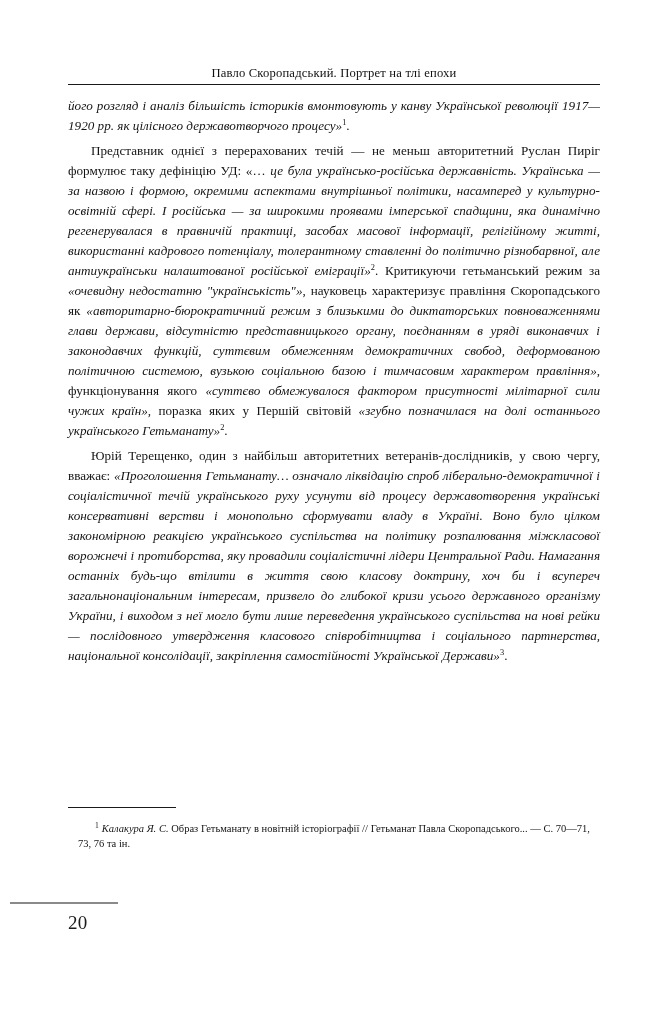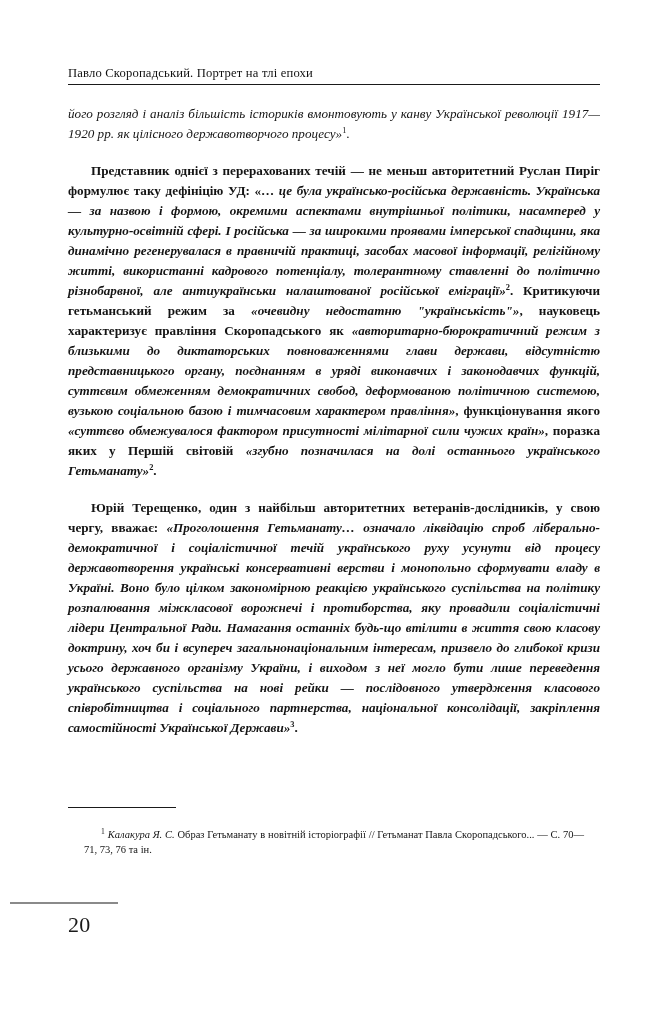--- a/index.html
+++ b/index.html
@@ -29,48 +29,48 @@
     left: 68px;
     top: 66px;
     width: 532px;
   }
   .runhead {
     font-size: 12.6px;
     letter-spacing: 0.18px;
     line-height: 1.2;
     white-space: nowrap;
     color: #111;
+    text-align: center;
   }
   .runhead-rule {
     margin-top: 3px;
     height: 1px;
     background: #1a1a1a;
     width: 100%;
   }
 
   
   .textcol {
     position: absolute;
     left: 68px;
-    top: 104px;
+    top: 96px;
     width: 532px;
   }
 
   p.body {
     margin: 0;
     font-size: 13.15px;
     line-height: 20.0px;
     text-align: justify;
     text-justify: inter-word;
     hyphens: manual;
     color: #141414;
   }
   p.body + p.body {
-    margin-top: 17px;
-    font-weight: bold;
+    margin-top: 5px;
   }
   p.indent {
     text-indent: 23px;
   }
 
   i, .i {
     font-style: italic;
   }
   .sup {
     font-size: 8.4px;
@@ -88,21 +88,21 @@
     height: 1px;
     background: #1a1a1a;
   }
   .footnotes {
     position: absolute;
     left: 68px;
     top: 812px;
     width: 532px;
   }
   p.fn {
-    margin: 16px;
+    margin: 10px;
     font-size: 10.5px;
     line-height: 14.6px;
     text-align: justify;
     text-indent: 17px;
     color: #141414;
   }
   p.fn .fnum {
     font-size: 7.6px;
     vertical-align: super;
     line-height: 0;
@@ -115,21 +115,21 @@
     left: 10px;
     top: 902px;
     width: 108px;
     height: 2px;
     background: #8a8a8a;
   }
   .folio {
     position: absolute;
     left: 68px;
     top: 912px;
-    font-size: 22px;
+    font-size: 19px;
     color: #1a1a1a;
     letter-spacing: 0.3px;
   }
 </style>
 </head>
 <body>
 
 <div class="page">
 
   <div class="runhead-wrap">

